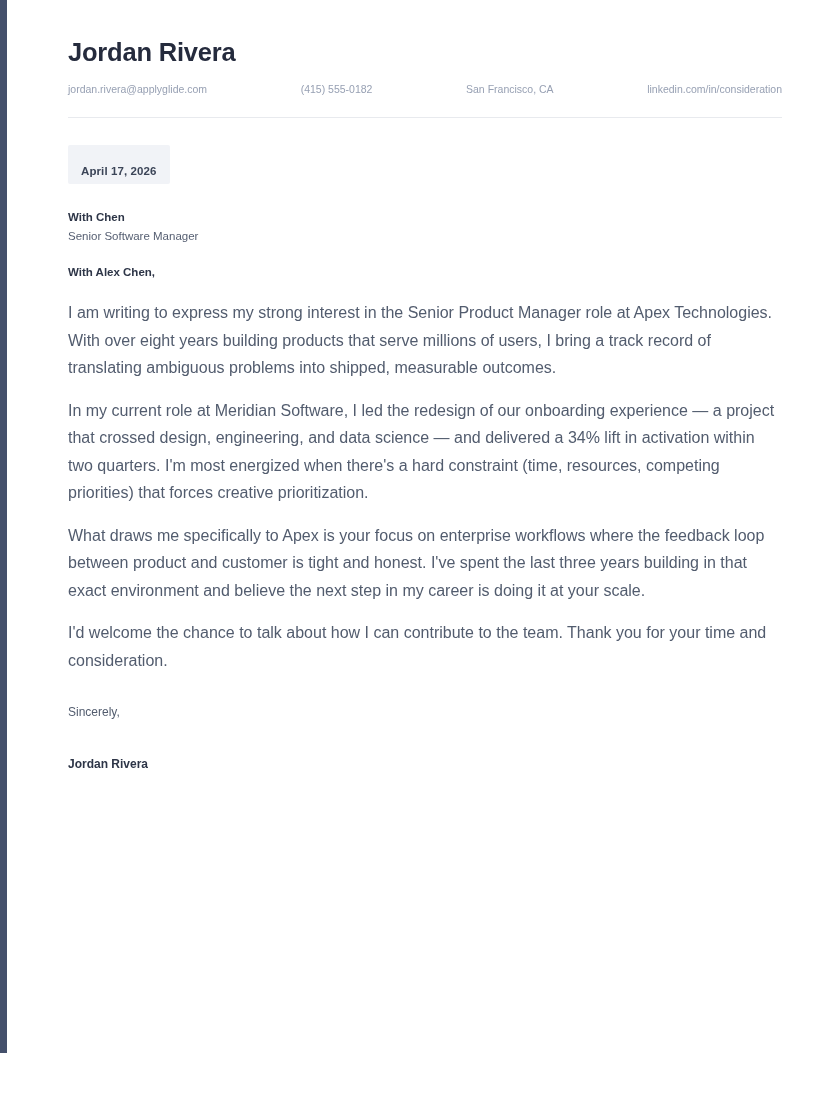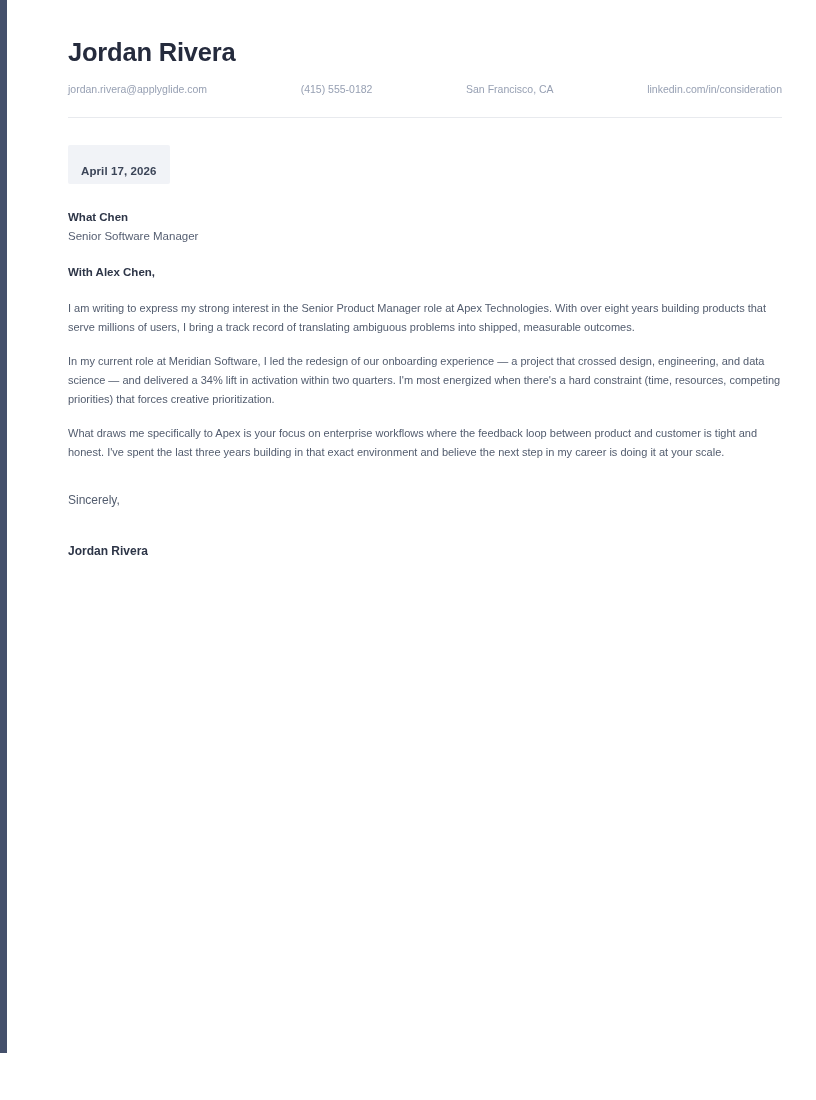--- a/index.html
+++ b/index.html
@@ -106,21 +106,21 @@
     font-weight: bold;
     color: #2d3547;
   }
 
   
   .body-copy {
     margin-top: 21px;
   }
 
   .body-paragraph {
-    font-size: 11px;
+    font-size: 16px;
     color: #525c6e;
     line-height: 1.72;
     margin-bottom: 15px;
     text-align: left;
   }
 
   .body-paragraph:last-child { margin-bottom: 0; }
 
   
   .closing {
@@ -156,30 +156,31 @@
       </div>
 
       <div class="header-rule"></div>
     </div>
 
     <div>
       <span class="date-badge">April 17, 2026</span>
     </div>
 
     <div class="recipient">
-      <div class="recipient-name">What Chen</div>
+      <div class="recipient-name">With Chen</div>
       <div class="recipient-line">Senior Software Manager</div>
     </div>
 
     <div class="salutation">With Alex Chen,</div>
 
     <div class="body-copy">
       <p class="body-paragraph">I am writing to express my strong interest in the Senior Product Manager role at Apex Technologies. With over eight years building products that serve millions of users, I bring a track record of translating ambiguous problems into shipped, measurable outcomes.</p>
       <p class="body-paragraph">In my current role at Meridian Software, I led the redesign of our onboarding experience — a project that crossed design, engineering, and data science — and delivered a 34% lift in activation within two quarters. I'm most energized when there's a hard constraint (time, resources, competing priorities) that forces creative prioritization.</p>
       <p class="body-paragraph">What draws me specifically to Apex is your focus on enterprise workflows where the feedback loop between product and customer is tight and honest. I've spent the last three years building in that exact environment and believe the next step in my career is doing it at your scale.</p>
+      <p class="body-paragraph">I'd welcome the chance to talk about how I can contribute to the team. Thank you for your time and consideration.</p>
     </div>
 
     <div class="closing">Sincerely,</div>
 
     <div class="signature-name">Jordan Rivera</div>
 
   </div>
 </div>
 
 </body></html>

